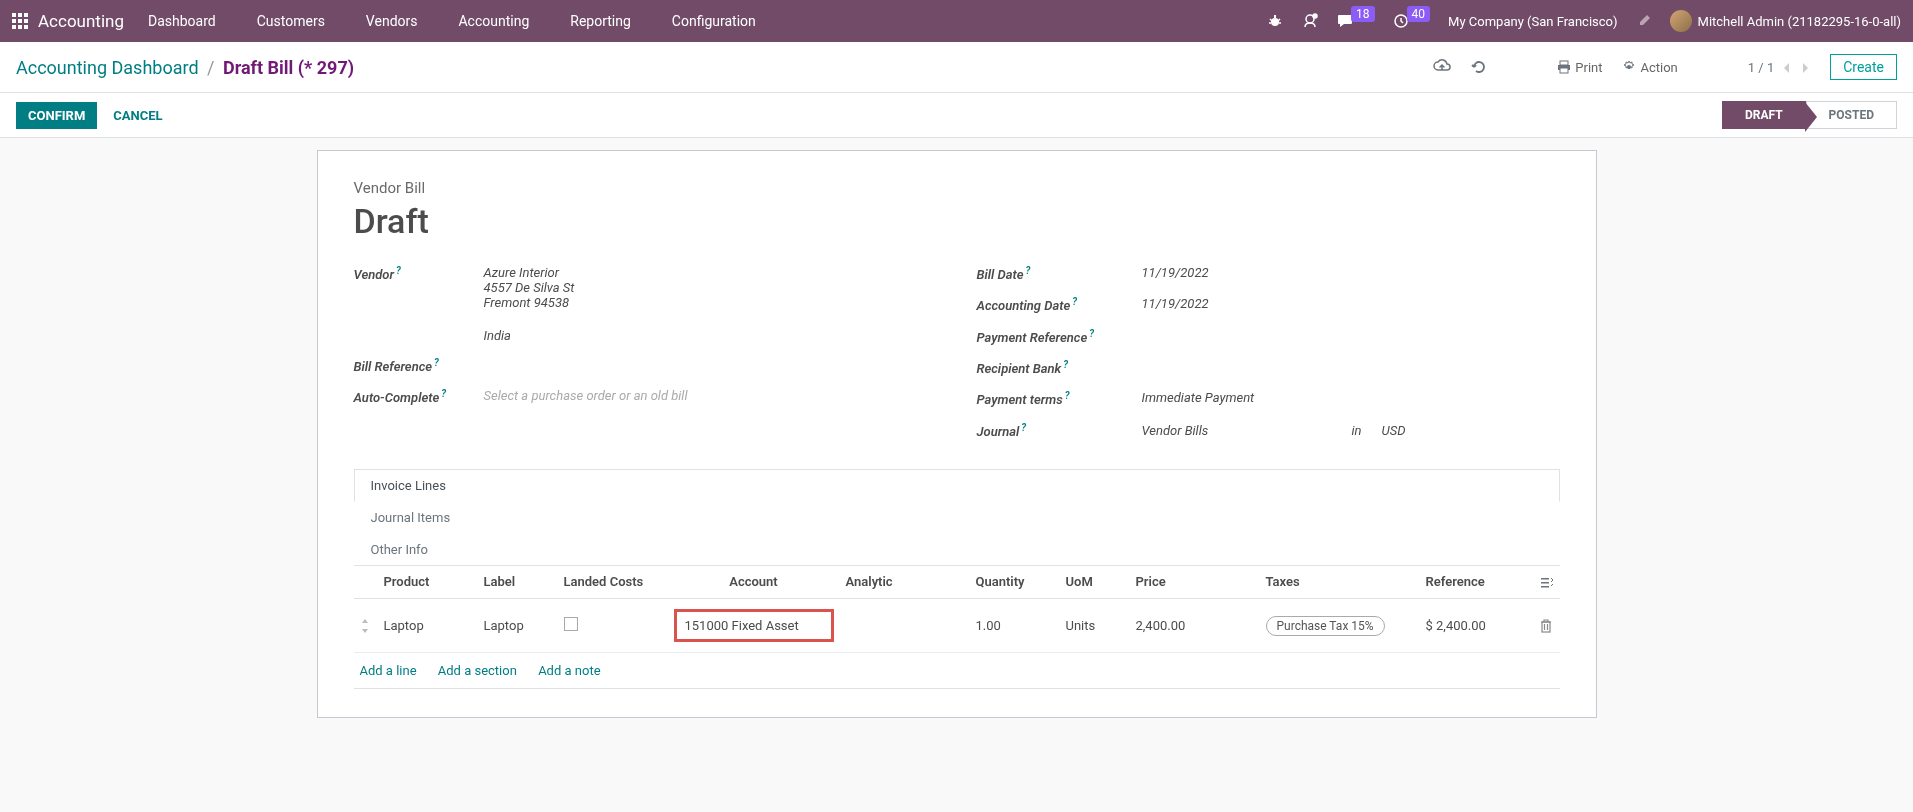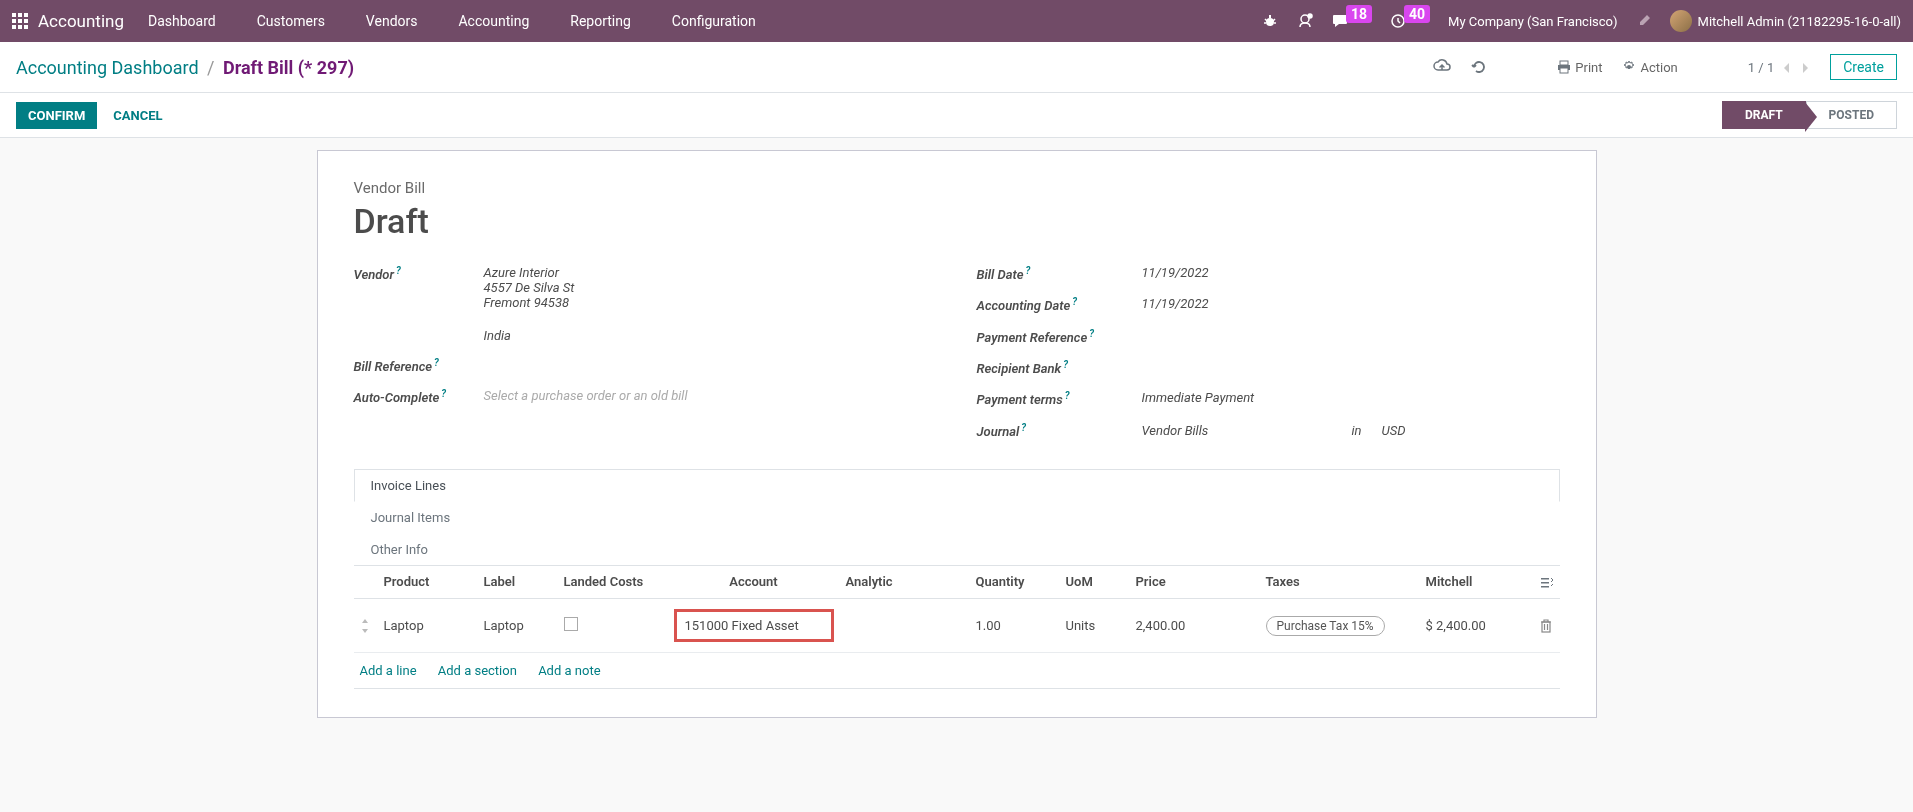--- a/index.html
+++ b/index.html
@@ -5,21 +5,21 @@
 * { margin: 0; padding: 0; box-sizing: border-box; font-family: -apple-system, BlinkMacSystemFont, "Segoe UI", Roboto, sans-serif; }
 body { background: #f9f9f9; color: #4c4c4c; font-size: 13px; width: 1913px; }
 
 
 .topnav { background: #714b67; height: 42px; display: flex; align-items: center; color: #fff; padding: 0 12px; }
 .topnav .apps-icon { margin-right: 10px; cursor: pointer; }
 .topnav .brand { font-size: 17px; margin-right: 24px; }
 .topnav .menu { display: flex; gap: 41px; flex: 1; }
 .topnav .menu a { color: #fff; text-decoration: none; font-size: 14px; }
 .topnav .right { display: flex; align-items: center; gap: 18px; font-size: 13px; }
-.topnav .badge { background: #d946ef; color: #fff; padding: 1px 5px; border-radius: 3px; font-size: 14px; font-weight: bold; margin-left: -2px; position: relative; top: -7px; }
+.topnav .badge { background: #8b5cf6; color: #fff; padding: 1px 5px; border-radius: 3px; font-size: 12px; font-weight: normal; margin-left: -2px; position: relative; top: -7px; }
 .topnav .icon-wrap { display: inline-flex; align-items: center; cursor: pointer; }
 .topnav .avatar { width: 22px; height: 22px; border-radius: 50%; background: linear-gradient(135deg,#d4a574,#8b6f47); display: inline-block; margin-right: 6px; }
 
 
 .controlbar { background: #fff; border-bottom: 1px solid #dee2e6; padding: 12px 16px; display: flex; align-items: center; }
 .controlbar .breadcrumb { font-size: 18px; color: #017e84; flex: 1; }
 .controlbar .breadcrumb .current { color: #701a75; font-weight: bold; }
 .controlbar .breadcrumb .sep { color: #999; margin: 0 4px; }
 .controlbar .controls { display: flex; align-items: center; gap: 20px; color: #666; }
 .controlbar .ctrl-btn { cursor: pointer; display: inline-flex; align-items: center; gap: 4px; }
@@ -276,21 +276,21 @@
           <th style="width:24px"></th>
           <th style="width:100px">Product</th>
           <th style="width:80px">Label</th>
           <th style="width:110px">Landed Costs</th>
           <th style="width:170px; text-align:center">Account</th>
           <th style="width:130px">Analytic</th>
           <th class="right" style="width:90px">Quantity</th>
           <th style="width:70px">UoM</th>
           <th class="right" style="width:130px">Price</th>
           <th style="width:160px">Taxes</th>
-          <th class="right">Mitchell</th>
+          <th class="right">Reference</th>
           <th class="cog-col">
             <svg width="14" height="14" viewBox="0 0 14 14" fill="#6c757d">
                 <rect x="1" y="2" width="8" height="1.5"></rect>
                 <rect x="1" y="6" width="8" height="1.5"></rect>
                 <rect x="1" y="10" width="8" height="1.5"></rect>
                 <path d="M11 2 l2 2 l-2 2 M11 10 l2 -2" stroke="#6c757d" fill="none"></path>
               </svg>
           </th>
         </tr>
       </thead>

